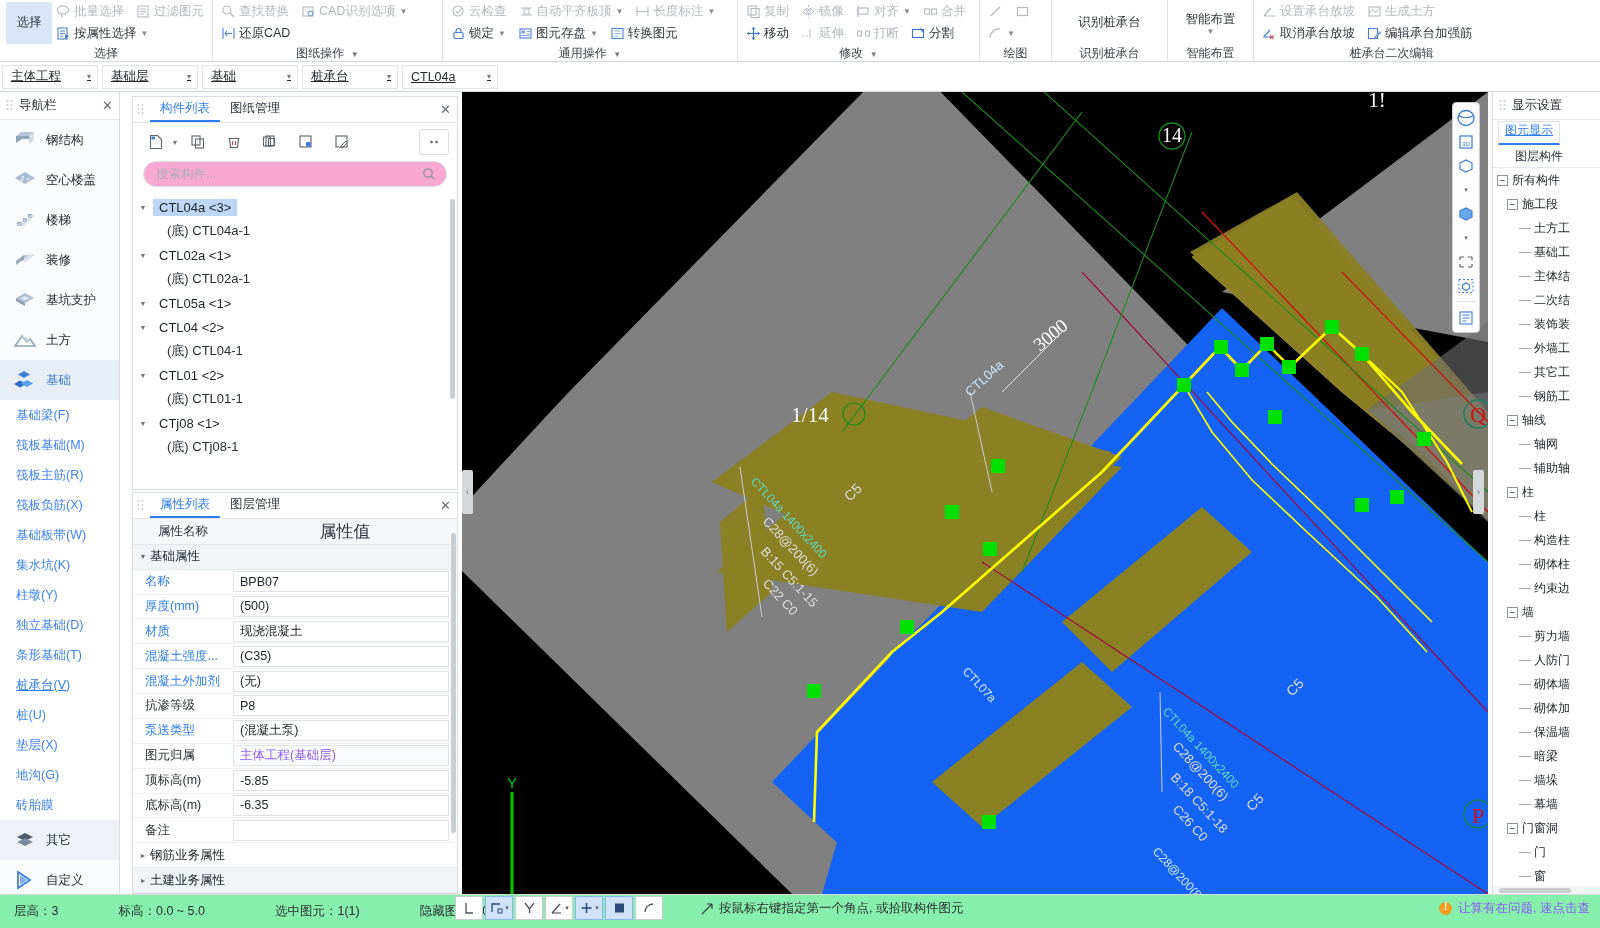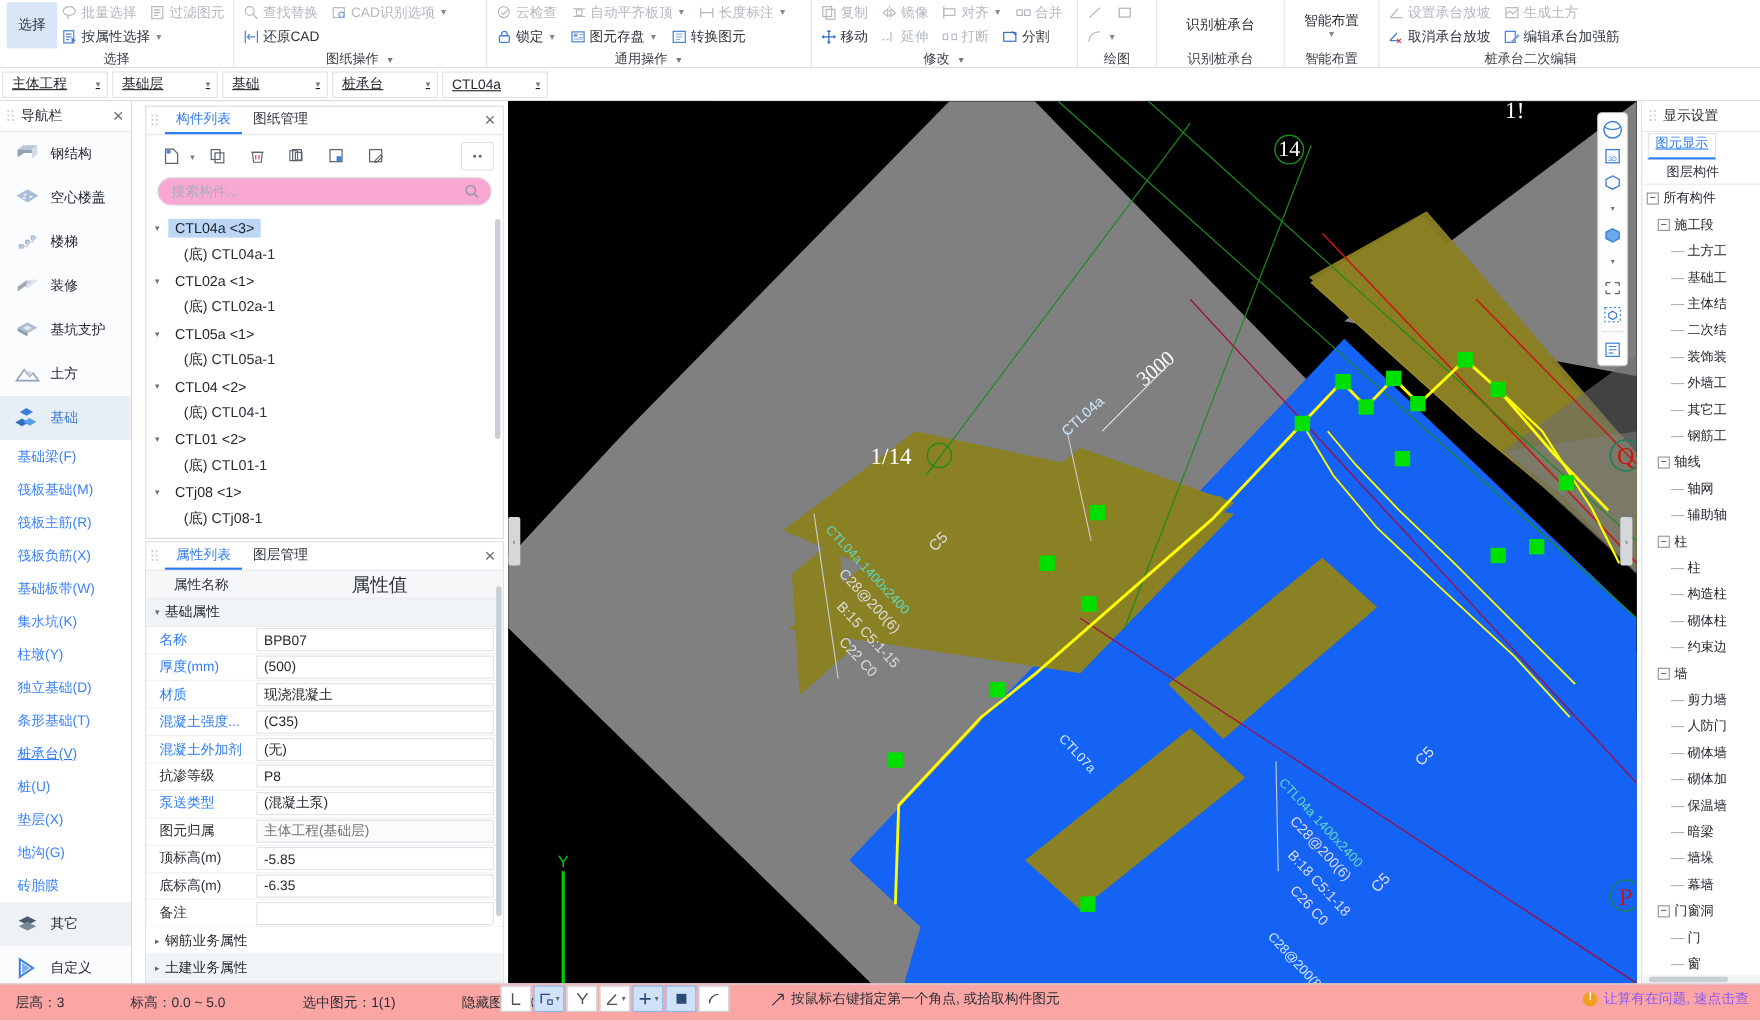--- a/index.html
+++ b/index.html
@@ -160,21 +160,21 @@
   .prow { height: 25px; display: flex; align-items: center; border-bottom: 1px solid #eef0f2; }
   .prow .pname {
     width: 100px; padding-left: 12px; font-size: 12.5px; color: #2a2f34; white-space: nowrap;
     overflow: hidden; text-overflow: ellipsis;
   }
   .prow .pname.link { color: #2f7ef0; }
   .prow .pval {
     flex: 1; margin-right: 8px; height: 21px; border: 1px solid #dfe2e6; background: #fff;
     display: flex; align-items: center; padding: 0 6px; font-size: 12.5px; color: #1e2327;
   }
-  .prow .pval.readonly { color: #737373; background: #fafbfc; }
+  .prow .pval.readonly { color: #8b5cf6; background: #fafbfc; }
   .pscroll {
     position: absolute; right: 1px; top: 40px; width: 5px; height: 300px; background: #c9ced3; border-radius: 3px;
   }
 
   
   .viewport {
     position: absolute; left: 462px; top: 92px; width: 1026px; height: 802px;
     background: #000; overflow: hidden;
   }
   .vpsvg { position: absolute; left: 0; top: 0; }
@@ -219,21 +219,21 @@
     display: flex; align-items: center; justify-content: center;
     font-size: 10px; line-height: 9px; color: #333; margin-right: 4px;
   }
   .rdash { width: 11px; margin-right: 4px; color: #9aa0a6; text-align: center; }
   .rp-hscroll { height: 8px; background: #f2f4f6; position: relative; }
   .rp-hscroll i { position: absolute; left: 6px; top: 2px; width: 72px; height: 5px; background: #c9ced3; border-radius: 3px; }
 
   
   .statusbar {
     position: absolute; left: 0; top: 894px; width: 1600px; height: 34px;
-    background: #fca5a5; border-top: 1px solid #d6d9dd;
+    background: #86efac; border-top: 1px solid #d6d9dd;
     display: flex; align-items: center; font-size: 12.5px; color: #2a2f34;
     overflow: hidden;
   }
   .st-item { margin-left: 14px; white-space: nowrap; }
   .snaprow { position: absolute; left: 455px; top: 896px; display: flex; align-items: center; gap: 2px; }
   .snapbtn {
     width: 28px; height: 24px; border: 1px solid #c7ccd1; background: #fff;
     display: flex; align-items: center; justify-content: center;
   }
   .snapbtn.on { background: #cfe2fa; border-color: #8cb6e8; }
@@ -839,23 +839,20 @@
       <div class="trow group">
           <span class="tw">▾</span>
           <span class="lbl">CTL02a &lt;1&gt;</span>
         </div>
       <div class="trow child">
           <span>(底) CTL02a-1</span>
         </div>
       <div class="trow group">
           <span class="tw">▾</span>
           <span class="lbl">CTL05a &lt;1&gt;</span>
-        </div>
-      <div class="trow child">
-          <span>(底) CTL05a-1</span>
         </div>
       <div class="trow group">
           <span class="tw">▾</span>
           <span class="lbl">CTL04 &lt;2&gt;</span>
         </div>
       <div class="trow child">
           <span>(底) CTL04-1</span>
         </div>
       <div class="trow group">
           <span class="tw">▾</span>

